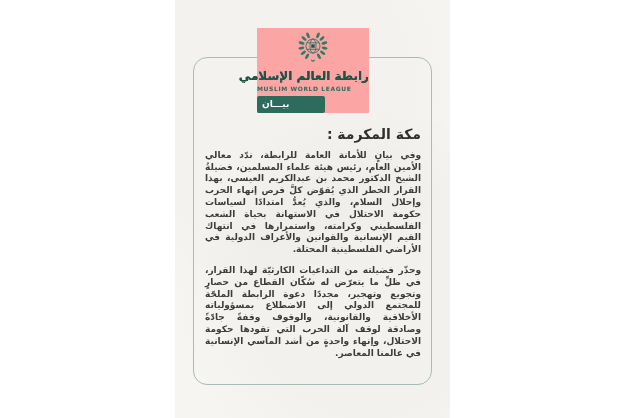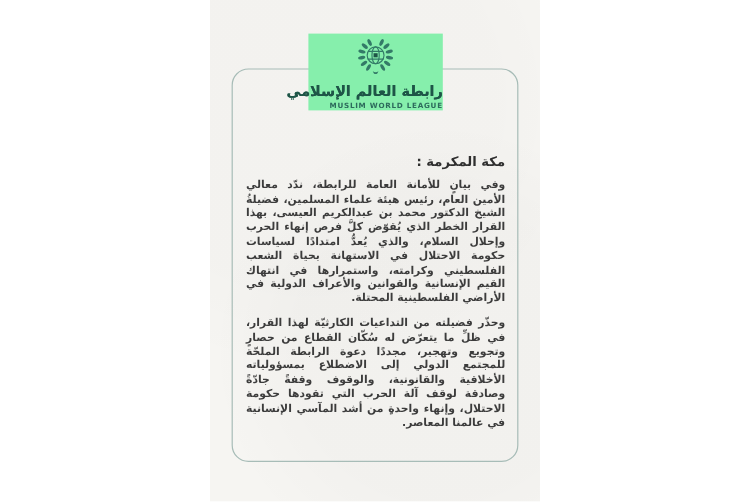--- a/index.html
+++ b/index.html
@@ -14,21 +14,21 @@
     background-image:
       radial-gradient(circle at 30% 20%, rgba(0,0,0,0.012) 0 40%, transparent 60%),
       radial-gradient(circle at 70% 70%, rgba(0,0,0,0.014) 0 35%, transparent 55%);
   }
   .card{
     position:absolute;left:193px;top:57px;width:237px;height:326px;
     border:1px solid #a7bcb7;border-radius:14px;
   }
   .logo-block{
     position:absolute;left:257px;top:28px;width:112px;
-    background:#86efac;text-align:right;
+    background:#fca5a5;text-align:left;
   }
   .emblem{display:block;margin:0 auto;}
   .org-arabic{
     color:#1e5547;font-weight:bold;font-size:12px;line-height:14px;
     margin-top:3px;white-space:nowrap;direction:rtl;
     text-shadow:0 0 .4px #1e5547;
   }
   .org-english{
     color:#2d6b5c;font-weight:bold;font-size:6px;letter-spacing:0.6px;
     margin-top:2px;white-space:nowrap;
@@ -37,21 +37,21 @@
     display:inline-block;margin-top:4px;min-width:58px;padding:0 5px;
     height:17px;line-height:17px;background:#2d6b5c;border-radius:2px;
     color:#ffffff;font-size:9px;font-weight:bold;direction:rtl;
   }
   .content{
     position:absolute;left:205px;top:129px;width:216px;
     direction:rtl;text-align:justify;text-align-last:right;
     color:#3c3c3c;font-size:9px;line-height:11.8px;font-weight:bold;
   }
   .location-heading{
-    font-size:11px;color:#2f2f2f;margin:0 0 9px 0;font-weight:bold;
+    font-size:14px;color:#2f2f2f;margin:0 0 9px 0;font-weight:bold;
   }
   .content p{margin:0 0 9px 0;}
   .content p:last-child{margin-bottom:0;}
 </style>
 </head>
 <body>
 
 <div class="paper-strip"></div>
 
 <div class="card"></div>
@@ -100,19 +100,20 @@
     <g stroke="#337a67" fill="none" stroke-width="1">
       <circle cx="20" cy="19" r="7.4"></circle>
       <ellipse cx="20" cy="19" rx="3.2" ry="7.4"></ellipse>
       <line x1="13.4" y1="15.6" x2="26.6" y2="15.6"></line>
       <line x1="13.1" y1="22.4" x2="26.9" y2="22.4"></line>
     </g>
     <rect x="18.2" y="17.2" width="3.6" height="3.6" fill="#1e5547"></rect>
   </svg>
   <div class="org-arabic">رابطة العالم الإسلامي</div>
   <div class="org-english">MUSLIM WORLD LEAGUE</div>
+  <div class="banner">بيـــان</div>
 </div>
 
 <div class="content">
   <div class="location-heading">مكة المكرمة :</div>
   <p>وفي بيانٍ للأمانة العامة للرابطة، ندّد معالي الأمين العام، رئيس هيئة علماء المسلمين، فضيلةُ الشيخ الدكتور محمد بن عبدالكريم العيسى، بهذا القرار الخطر الذي يُقوّض كلَّ فرص إنهاء الحرب وإحلال السلام، والذي يُعدُّ امتدادًا لسياسات حكومة الاحتلال في الاستهانة بحياة الشعب الفلسطيني وكرامته، واستمرارها في انتهاك القيم الإنسانية والقوانين والأعراف الدولية في الأراضي الفلسطينية المحتلة.</p>
   <p>وحذّر فضيلته من التداعيات الكارثيّة لهذا القرار، في ظلِّ ما يتعرّض له سُكّان القطاع من حصارٍ وتجويع وتهجير، مجددًا دعوة الرابطة الملحّة للمجتمع الدولي إلى الاضطلاع بمسؤولياته الأخلاقية والقانونية، والوقوف وقفةً جادّةً وصادقة لوقف آلة الحرب التي تقودها حكومة الاحتلال، وإنهاء واحدةٍ من أشد المآسي الإنسانية في عالمنا المعاصر.</p>
 </div>
 
 </body></html>

